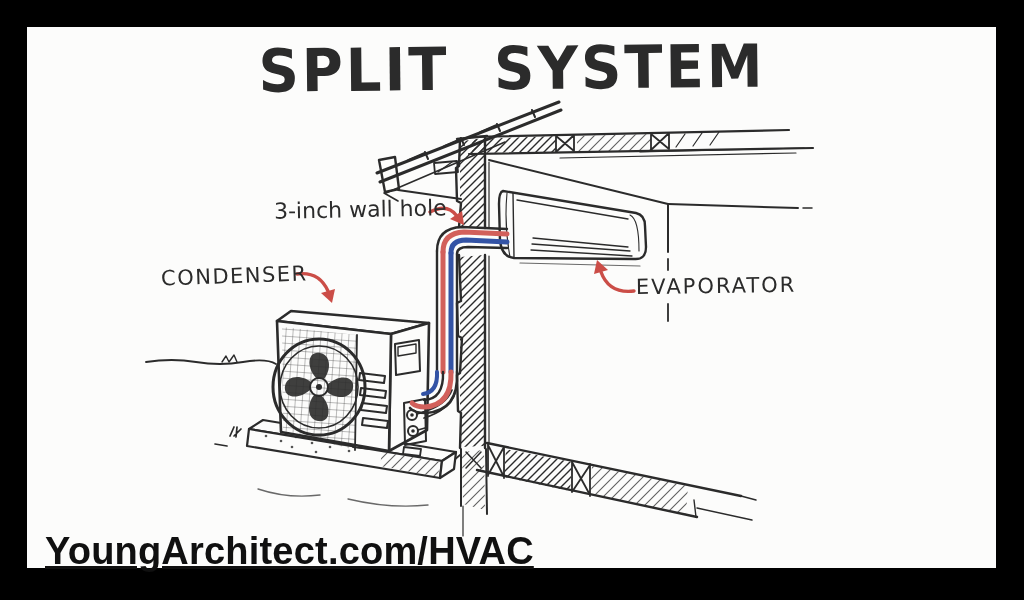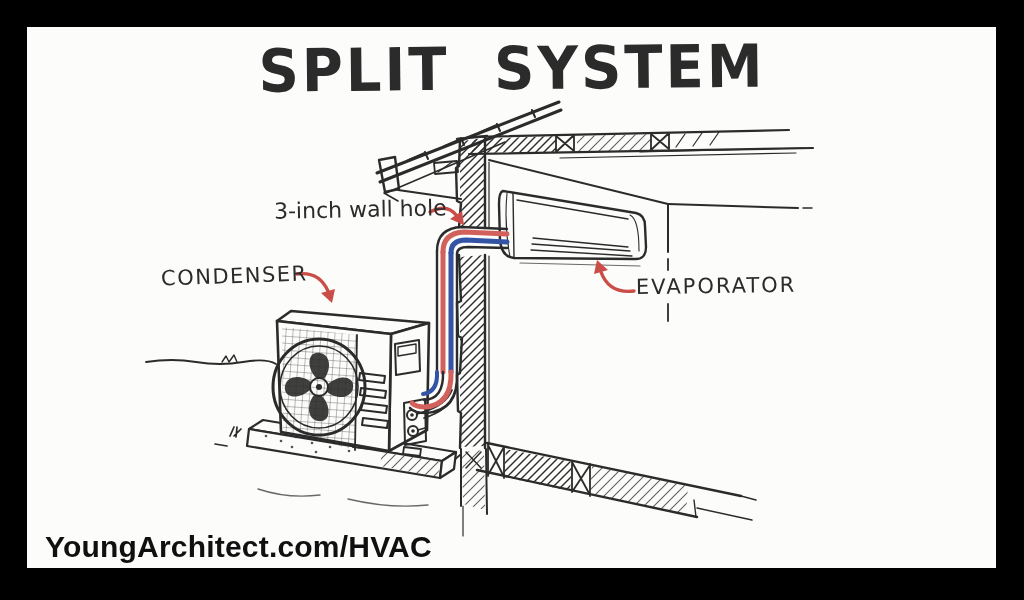--- a/index.html
+++ b/index.html
@@ -14,21 +14,21 @@
   .f-ink{fill:var(--ink,#2b2b2b);stroke:none;}
   .f-canvas{fill:var(--canvas,#fcfcfb);}
   .patline{stroke:var(--ink,#2b2b2b);}
   .hand{position:absolute;font-family:"DejaVu Sans",sans-serif;color:var(--ink,#2b2b2b);white-space:nowrap;}
   .title{top:36px;left:0;width:100%;text-align:center;font-size:56px;font-weight:800;
          letter-spacing:3px;word-spacing:22px;transform:rotate(-0.6deg) scaleY(1.06);}
   .lbl-wall-hole{top:197px;left:274px;font-size:22px;transform:rotate(-1.2deg);}
   .lbl-condenser{top:264px;left:161px;font-size:21px;letter-spacing:1.5px;transform:rotate(-2deg);}
   .lbl-evaporator{top:274px;left:636px;font-size:21px;letter-spacing:2px;transform:rotate(-0.8deg);}
   .footer{position:absolute;top:530px;left:45px;font-family:"Liberation Sans",sans-serif;
-          font-size:30px;font-weight:bold;color:#101010;letter-spacing:0.2px;white-space:nowrap;}
+          font-size:38px;font-weight:bold;color:#101010;letter-spacing:0.2px;white-space:nowrap;text-decoration:underline;}
 </style>
 </head>
 <body>
 
 <div class="stage">
 
 <svg width="1024" height="600" viewBox="0 0 1024 600">
   <defs>
     <pattern id="h1" width="8" height="8" patternUnits="userSpaceOnUse">
       <path class="patline" d="M-2,2 L2,-2 M0,8 L8,0 M6,10 L10,6" stroke-width="1.4" fill="none"></path>

